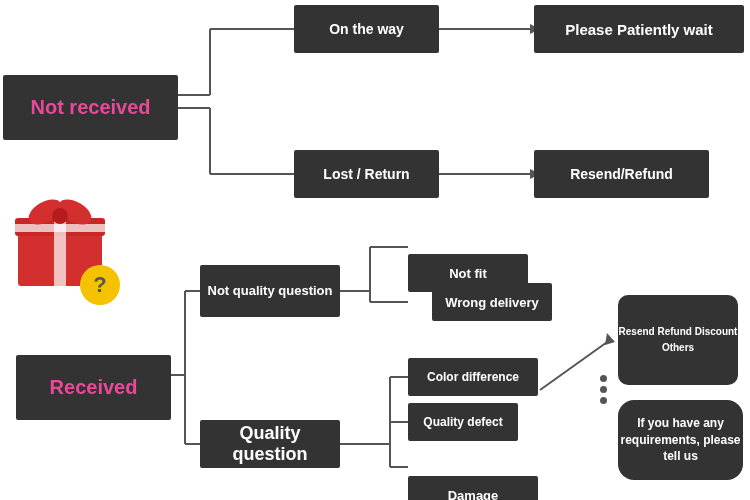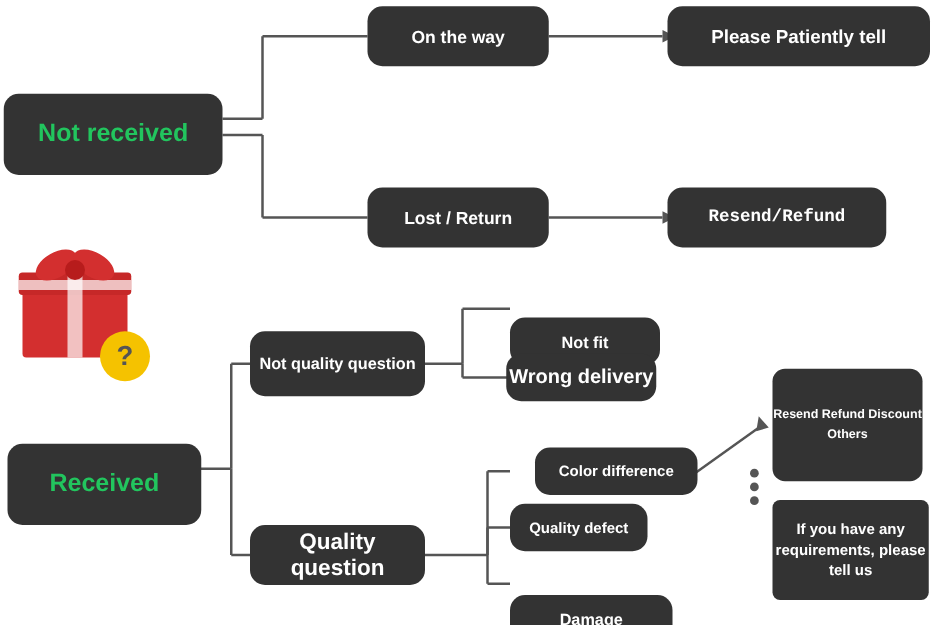--- a/index.html
+++ b/index.html
@@ -7,38 +7,38 @@
       width: 750px;
       height: 500px;
       background: #fff;
       font-family: Arial, sans-serif;
       position: relative;
       overflow: hidden;
     }
 
     .node {
       position: absolute;
-      border-radius: 12px;
+      border-radius: 2px;
       display: flex;
       align-items: center;
       justify-content: center;
       text-align: center;
       font-weight: bold;
       font-size: 14px;
       color: #fff;
     }
 
     .node-dark {
       background: #333;
       color: #fff;
     }
 
     .node-large {
       background: #333;
-      color: #22c55e;
+      color: #ec4899;
       font-size: 20px;
       font-weight: bold;
     }
 
     
     .lines-svg {
       position: absolute;
       top: 0; left: 0;
       width: 750px;
       height: 500px;
@@ -157,43 +157,43 @@
 <div class="three-dots" style="left:600px; top:375px;">
   <div class="dot"></div>
   <div class="dot"></div>
   <div class="dot"></div>
 </div>
 
 <div class="node node-large" style="left:3px; top:75px; width:175px; height:65px;">Not received</div>
 
 <div class="node node-dark" style="left:294px; top:5px; width:145px; height:48px;">On the way</div>
 
-<div class="node node-dark" style="left:534px; top:5px; width:210px; height:48px; font-size:15px;">Please Patiently tell</div>
+<div class="node node-dark" style="left:534px; top:5px; width:210px; height:48px; font-size:15px;">Please Patiently wait</div>
 
 <div class="node node-dark" style="left:294px; top:150px; width:145px; height:48px;text-align:right;">Lost / Return</div>
 
-<div class="node node-dark" style="left:534px; top:150px; width:175px; height:48px;font-family:Liberation Mono, monospace;">Resend/Refund</div>
+<div class="node node-dark" style="left:534px; top:150px; width:175px; height:48px;">Resend/Refund</div>
 
-<div class="node node-large" style="left:6px; top:355px; width:155px; height:65px;">Received</div>
+<div class="node node-large" style="left:16px; top:355px; width:155px; height:65px;">Received</div>
 
 <div class="node node-dark" style="left:200px; top:265px; width:140px; height:52px; font-size:13px; line-height:1.3;">Not quality
 question</div>
 
 <div class="node node-dark" style="left:200px; top:420px; width:140px; height:48px; font-size:18px;">Quality question</div>
 
 <div class="node node-dark" style="left:408px; top:228px; width:120px; height:38px; font-size:13px;margin-top:26px;">Not fit</div>
 
-<div class="node node-dark" style="left:405px; top:283px; width:120px; height:38px; font-size:16px;">Wrong delivery</div>
+<div class="node node-dark" style="left:432px; top:283px; width:120px; height:38px; font-size:13px;">Wrong delivery</div>
 
-<div class="node node-dark" style="left:428px; top:358px; width:130px; height:38px; font-size:12px;">Color difference</div>
+<div class="node node-dark" style="left:408px; top:358px; width:130px; height:38px; font-size:12px;">Color difference</div>
 
 <div class="node node-dark" style="left:408px; top:403px; width:110px; height:38px; font-size:12px;">Quality defect</div>
 
 <div class="node node-dark" style="left:408px; top:448px; width:130px; height:38px; font-size:13px;margin-top:28px;">Damage</div>
 
 <div class="node node-dark" style="left:618px; top:295px; width:120px; height:90px; font-size:10px; line-height:1.6; border-radius:10px;">Resend
 Refund
 Discount
 Others</div>
 
-<div class="node node-dark" style="left:618px; top:400px; width:125px; height:80px; font-size:12px; line-height:1.4; border-radius:6px;">If you have any
+<div class="node node-dark" style="left:618px; top:400px; width:125px; height:80px; font-size:12px; line-height:1.4; border-radius:16px;">If you have any
 requirements,
 please tell us</div>
 
 </body></html>

